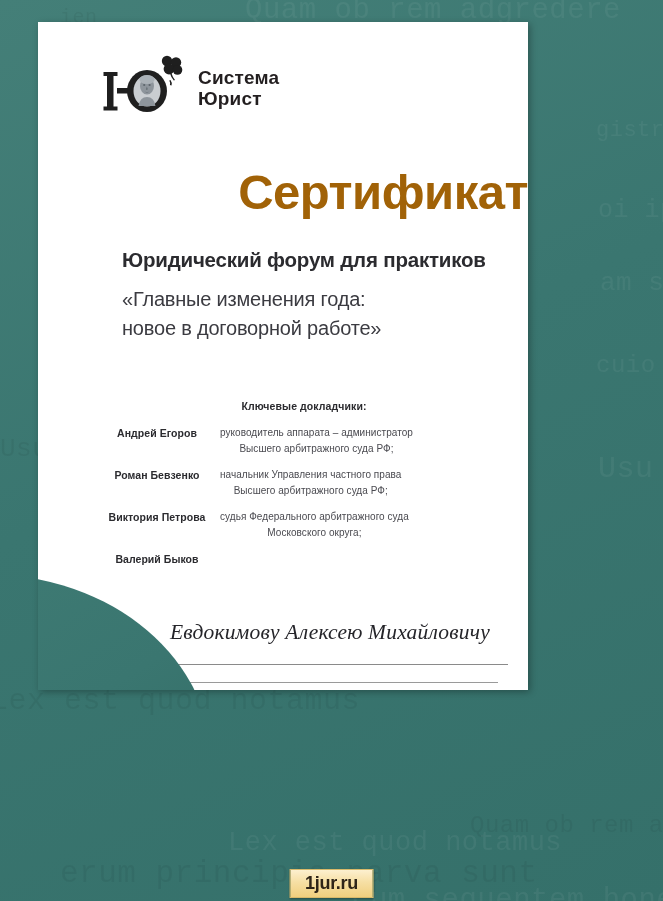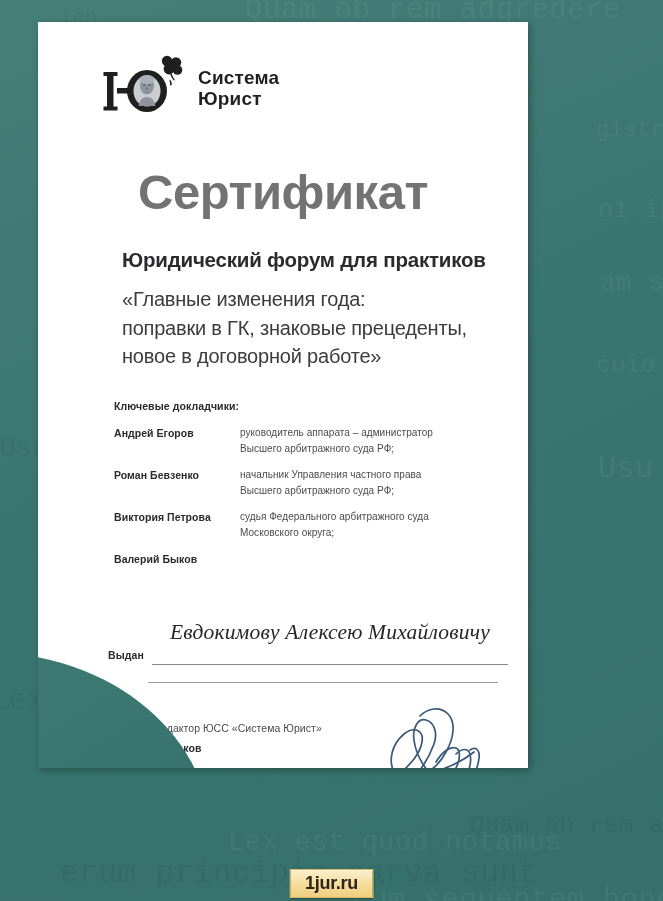--- a/index.html
+++ b/index.html
@@ -31,21 +31,21 @@
     user-select: none;
   }
   .wm.dk { color: rgba(0,0,0,0.055); }
 
   
   #card {
     position: absolute;
     left: 38px;
     top: 22px;
     width: 490px;
-    height: 746px;
+    height: 668px;
     background: #ffffff;
     box-shadow: 2px 2px 7px rgba(0,0,0,0.30);
     overflow: hidden;
   }
   
   #card-curl {
     position: absolute;
     left: 0px;
     bottom: 0px;
     width: 130px;
@@ -88,24 +88,24 @@
     line-height: 1.08;
     letter-spacing: 0.2px;
     padding-top: 4px;
   }
 
   
   #cert-title {
     position: absolute;
     left: 0; right: 0;
     top: 142px;
-    text-align: center;
+    text-align: right;
     font-size: 49px;
     font-weight: 700;
-    color: #737373;
+    color: #a16207;
     letter-spacing: -0.5px;
   }
 
   
   #event {
     position: absolute;
     left: 84px;
     top: 224px;
     width: 400px;
   }
@@ -120,21 +120,21 @@
     font-size: 20px;
     font-weight: 400;
     color: #3b3b41;
     line-height: 1.42;
     letter-spacing: -0.2px;
     margin-top: 11px;
   }
   #event-sub div { white-space: nowrap; }
 
   
-  #speakers { position: absolute; left: 76px; top: 378px; width: 420px; }
+  #speakers { position: absolute; left: 56px; top: 378px; width: 420px; text-align: center; }
   #speakers-label {
     font-size: 10.5px;
     font-weight: 700;
     color: #2b2b2f;
     margin-bottom: 13px;
     letter-spacing: 0.1px;
   }
   .spk { display: flex; margin-bottom: 11px; }
   .spk-name {
     width: 126px;
@@ -300,21 +300,20 @@
         <div>Юрист</div>
       </div>
     </div>
 
     <div id="cert-title">Сертификат</div>
 
     <div id="event">
       <div id="event-name">Юридический форум для практиков</div>
       <div id="event-sub">
         <div>«Главные изменения года:</div>
-        <div>поправки в ГК, знаковые прецеденты,</div>
         <div>новое в договорной работе»</div>
       </div>
     </div>
 
     <div id="speakers">
       <div id="speakers-label">Ключевые докладчики:</div>
 
       <div class="spk">
         <div class="spk-name">Андрей Егоров</div>
         <div class="spk-role">

